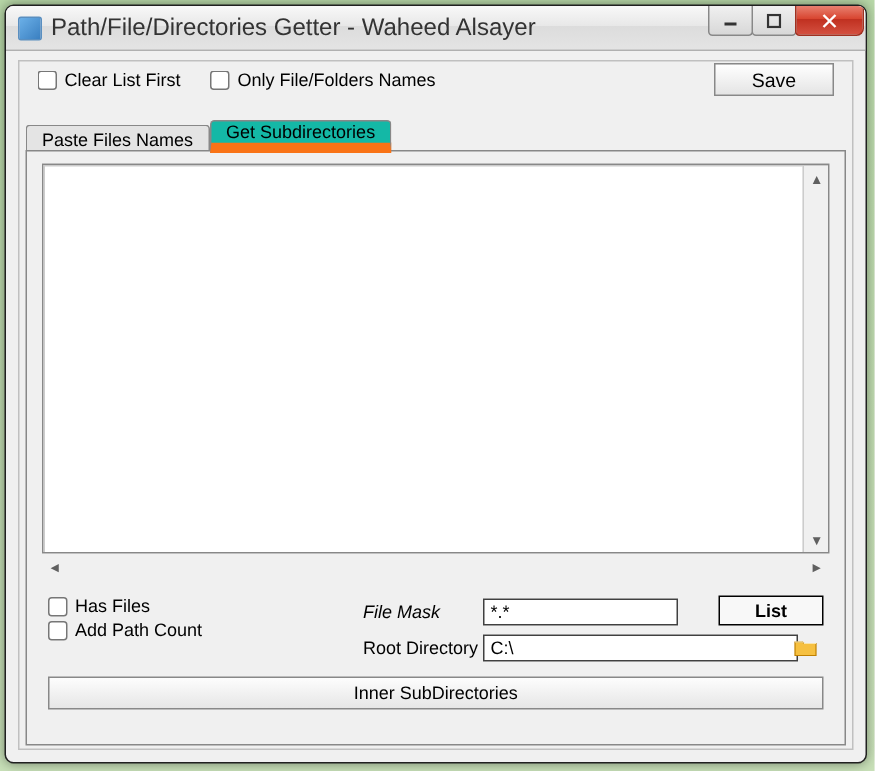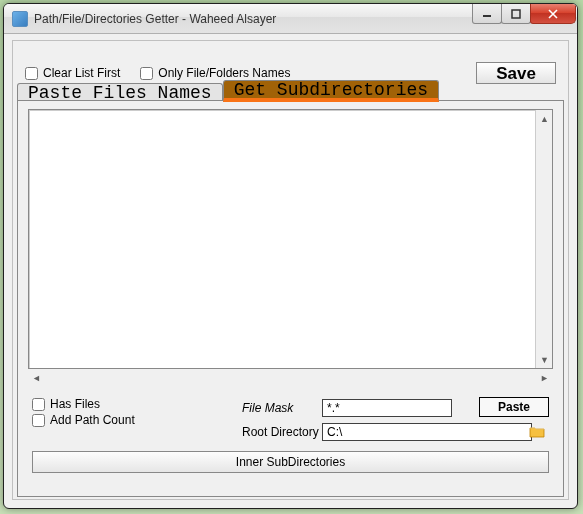--- a/index.html
+++ b/index.html
@@ -37,21 +37,21 @@
   .app-icon {
     width: 16px;
     height: 16px;
     margin-right: 6px;
     background: linear-gradient(135deg,#6bb0e8,#3a7fc0);
     border-radius: 2px;
     border: 1px solid #5a8fc0;
   }
   .title-text {
     color: #333;
-    font-size: 12px;
+    font-size: 16px;
     flex: 1;
     white-space: nowrap;
   }
   .win-controls {
     position: absolute;
     right: 1px;
     top: 0;
     display: flex;
     height: 20px;
   }
@@ -81,83 +81,81 @@
     position: absolute;
     left: 8px;
     top: 36px;
     right: 8px;
     bottom: 8px;
     background: #f0f0f0;
     border: 1px solid #c0c0c0;
   }
   .top-row {
     position: absolute;
-    top: 20px;
+    top: 0;
     left: 12px;
     right: 12px;
     height: 24px;
     display: flex;
     align-items: center;
   }
   .chk {
     display: inline-flex;
     align-items: center;
     margin-right: 20px;
     font-size: 12px;
     color: #000;
   }
   .chk input { margin: 0 5px 0 0; width:13px; height:13px; }
   .save-btn {
     margin-left: auto;
     width: 80px;
     height: 22px;
     background: linear-gradient(to bottom,#fff,#e4e4e4);
     border: 1px solid #888;
-    font-size: 17px;
-    cursor: pointer;
-    font-weight: bold;
+    font-size: 13px;
+    cursor: pointer;
   }
   .tabs {
     position: absolute;
     top: 38px;
     left: 2px;
     right: 2px;
     bottom: 2px;
   }
   .tab-strip {
     height: 22px;
     display: flex;
     align-items: flex-end;
     padding-left: 2px;
   }
   .tab {
     height: 20px;
     padding: 0 10px;
     border: 1px solid #888;
     border-bottom: none;
     background: #f0f0f0;
-    font-size: 18px;
+    font-size: 12px;
     display: flex;
     align-items: center;
     margin-right: 0px;
     border-radius: 3px 3px 0 0;
     color: #000;
     cursor: pointer;
-    font-family: Liberation Mono, monospace;
   }
   .tab.inactive {
     background: #e4e4e4;
     height: 18px;
   }
   .tab.active {
-    background: #a16207;
+    background: #14b8a6;
     height: 22px;
     position: relative;
     z-index: 2;
-    border-bottom: 4px solid #f97316;
+    border-bottom: 7px solid #f97316;
     margin-bottom: -1px;
     text-align: center;
   }
   .tab-body {
     border: 1px solid #888;
     position: absolute;
     top: 21px;
     left: 2px;
     right: 2px;
     bottom: 0;
@@ -336,21 +334,21 @@
               <span>Add Path Count</span>
             </label>
           </div>
 
           <div class="lbl fm">File Mask</div>
           <input class="txt-input txt-fm" value="*.*" style="">
 
           <div class="lbl rd">Root Directory</div>
           <input class="txt-input txt-rd" value="C:\" style="">
 
-          <button class="stop-btn">Paste</button>
+          <button class="stop-btn">List</button>
 
           <div class="folder-icon">
             <svg viewBox="0 0 16 14">
               <path d="M1 3 h5 l1 1 h8 v8 h-14 z" fill="#f6c040" stroke="#c08000" stroke-width="0.8"></path>
               <path d="M1 3 h5 l1 1 h8" fill="none" stroke="#fff0c0" stroke-width="0.6"></path>
             </svg>
           </div>
         </div>
 
         <button class="list-subdir-btn">Inner SubDirectories</button>

